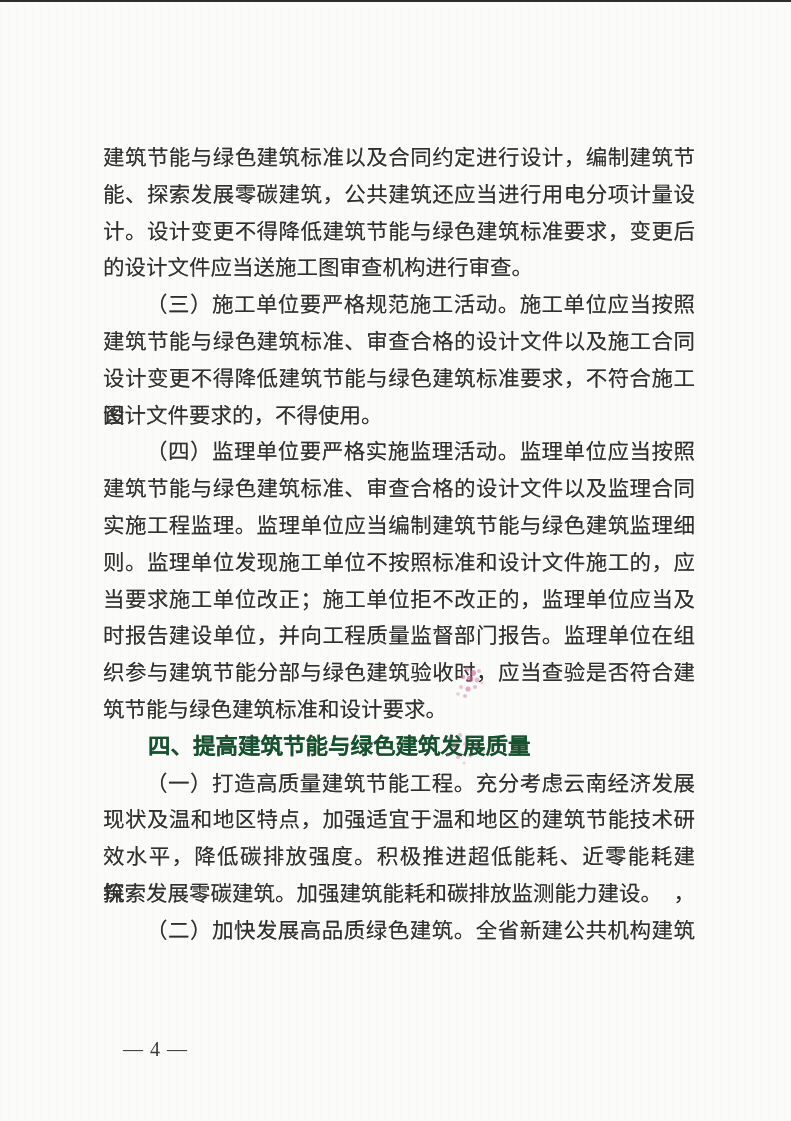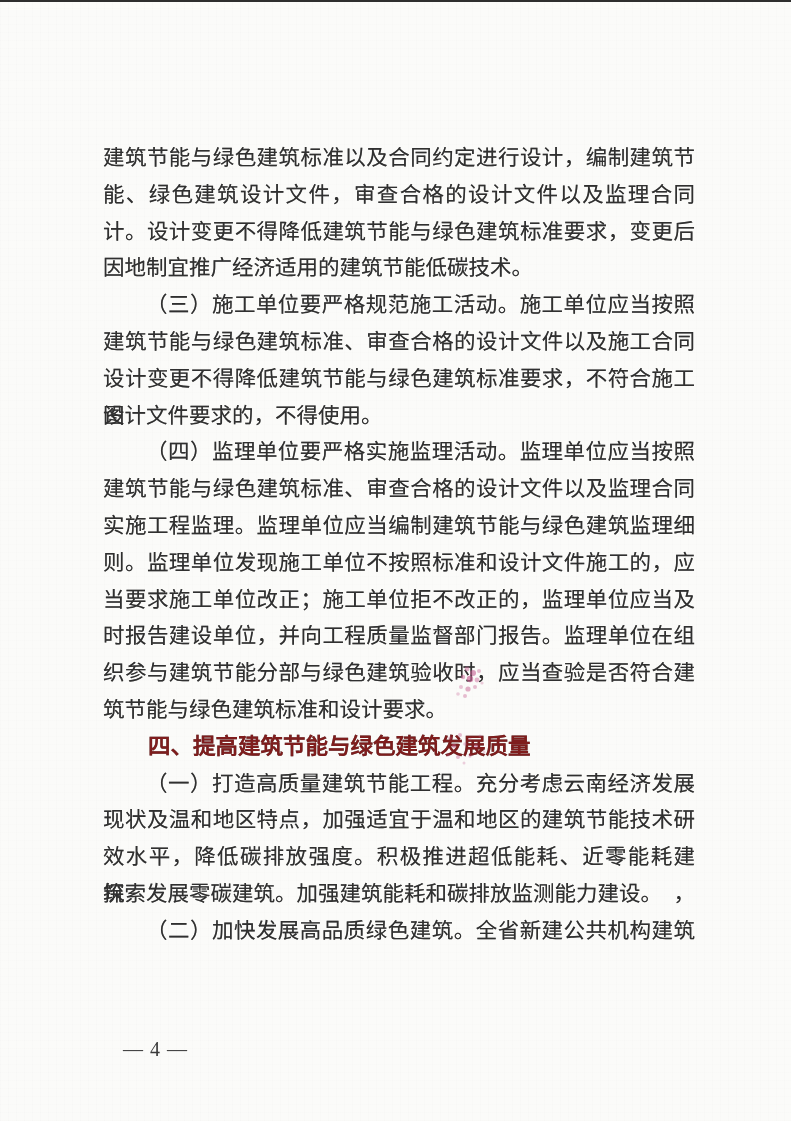--- a/index.html
+++ b/index.html
@@ -44,21 +44,21 @@
   }
   .jl {
     text-align-last: justify;
     white-space: normal;
   }
   .ind { text-indent: 2em; }
   .heading {
     font-family: "Liberation Sans", sans-serif;
     font-weight: 700;
     font-size: 22.5px;
-    color: #7f1d1d;
+    color: #14532d;
     text-shadow: 0 0 0.5px rgba(10,10,10,0.6);
   }
   .footer {
     position: absolute;
     left: 123px;
     top: 1038px;
     font-size: 20px;
     line-height: 22px;
     color: #3a3a3a;
     letter-spacing: 1px;
@@ -71,23 +71,23 @@
   .mark-a { left: 449px; top: 663px; }
   .mark-b { left: 440px; top: 730px; }
 </style>
 </head>
 <body>
 
 <div class="scan-edge-top"></div>
 
 <main class="text-block">
   <p class="ln jl">建筑节能与绿色建筑标准以及合同约定进行设计，编制建筑节</p>
-  <p class="ln jl">能、绿色建筑设计文件，审查合格的设计文件以及监理合同</p>
+  <p class="ln jl">能、探索发展零碳建筑，公共建筑还应当进行用电分项计量设</p>
   <p class="ln jl">计。设计变更不得降低建筑节能与绿色建筑标准要求，变更后</p>
-  <p class="ln">因地制宜推广经济适用的建筑节能低碳技术。</p>
+  <p class="ln">的设计文件应当送施工图审查机构进行审查。</p>
   <p class="ln jl ind">（三）施工单位要严格规范施工活动。施工单位应当按照</p>
   <p class="ln jl">建筑节能与绿色建筑标准、审查合格的设计文件以及施工合同</p>
   <p class="ln jl">设计变更不得降低建筑节能与绿色建筑标准要求，不符合施工图</p>
   <p class="ln">设计文件要求的，不得使用。</p>
   <p class="ln jl ind">（四）监理单位要严格实施监理活动。监理单位应当按照</p>
   <p class="ln jl">建筑节能与绿色建筑标准、审查合格的设计文件以及监理合同</p>
   <p class="ln jl">实施工程监理。监理单位应当编制建筑节能与绿色建筑监理细</p>
   <p class="ln jl">则。监理单位发现施工单位不按照标准和设计文件施工的，应</p>
   <p class="ln jl">当要求施工单位改正；施工单位拒不改正的，监理单位应当及</p>
   <p class="ln jl">时报告建设单位，并向工程质量监督部门报告。监理单位在组</p>

